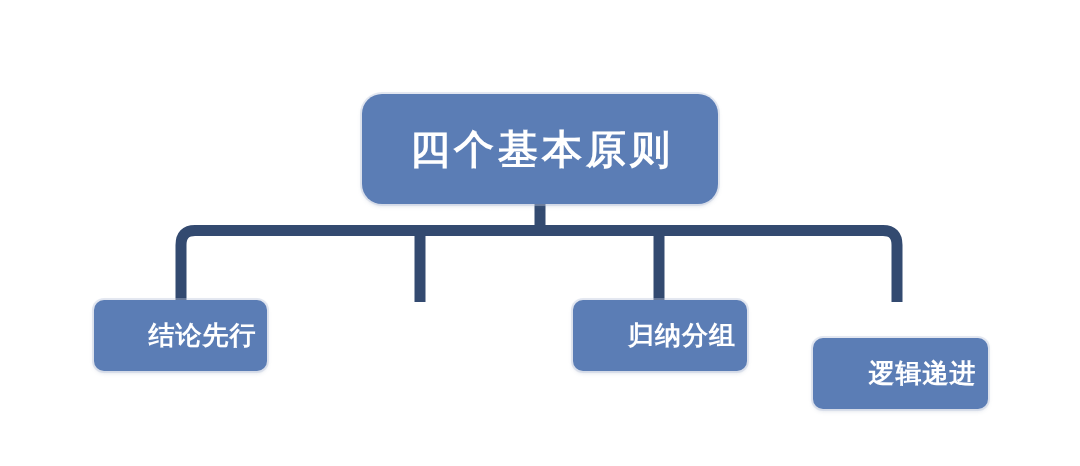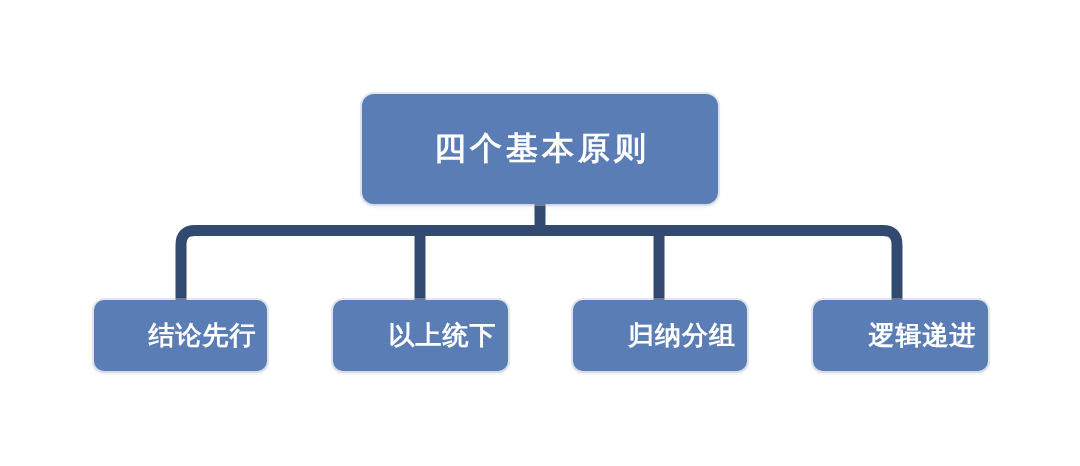--- a/index.html
+++ b/index.html
@@ -34,38 +34,38 @@
     box-sizing: border-box;
     box-shadow: 0 0 0 2px rgba(186, 198, 220, 0.38), 0 2px 4px rgba(110, 130, 165, 0.25);
     text-align: center;
     white-space: nowrap;
   }
   .node-root {
     left: 362px;
     top: 94px;
     width: 356px;
     height: 110px;
-    border-radius: 12px;
-    font-size: 32px;
+    border-radius: 20px;
+    font-size: 40px;
     letter-spacing: 4px;
     text-indent: 4px;
   }
   .node-child {
     top: 300px;
     height: 71px;
     border-radius: 10px;
     font-size: 26px;
     letter-spacing: 1px;
     text-indent: 1px;
     padding-left: 43px;
   }
   .node-child-0 { left: 94px;  width: 173px; }
   .node-child-1 { left: 333px; width: 175px; }
   .node-child-2 { left: 573px; width: 174px; font-family: Liberation Mono, monospace; }
-  .node-child-3 { left: 813px; width: 175px; }
+  .node-child-3 { left: 813px; width: 175px; margin-top: 38px; }
 </style>
 </head>
 <body>
 
 <div class="canvas">
 
   <svg class="connector-svg" viewBox="0 0 1080 466">
     <path d="M540 202 V236" fill="none" stroke="#334a70" stroke-width="11"></path>
     <path d="M181 302 V245 Q181 230.5 195 230.5 H883 Q897 230.5 897 245 V302" fill="none" stroke="#334a70" stroke-width="11"></path>
     <path d="M420 230.5 V302" fill="none" stroke="#334a70" stroke-width="11"></path>
@@ -73,23 +73,20 @@
   </svg>
 
   <div class="node node-root">
     <span>四个基本原则</span>
   </div>
 
   <div class="node node-child node-child-0">
     <span>结论先行</span>
   </div>
 
-  <div class="node node-child node-child-1">
-    <span>以上统下</span>
-  </div>
 
   <div class="node node-child node-child-2">
     <span>归纳分组</span>
   </div>
 
   <div class="node node-child node-child-3">
     <span>逻辑递进</span>
   </div>
 
 </div>

